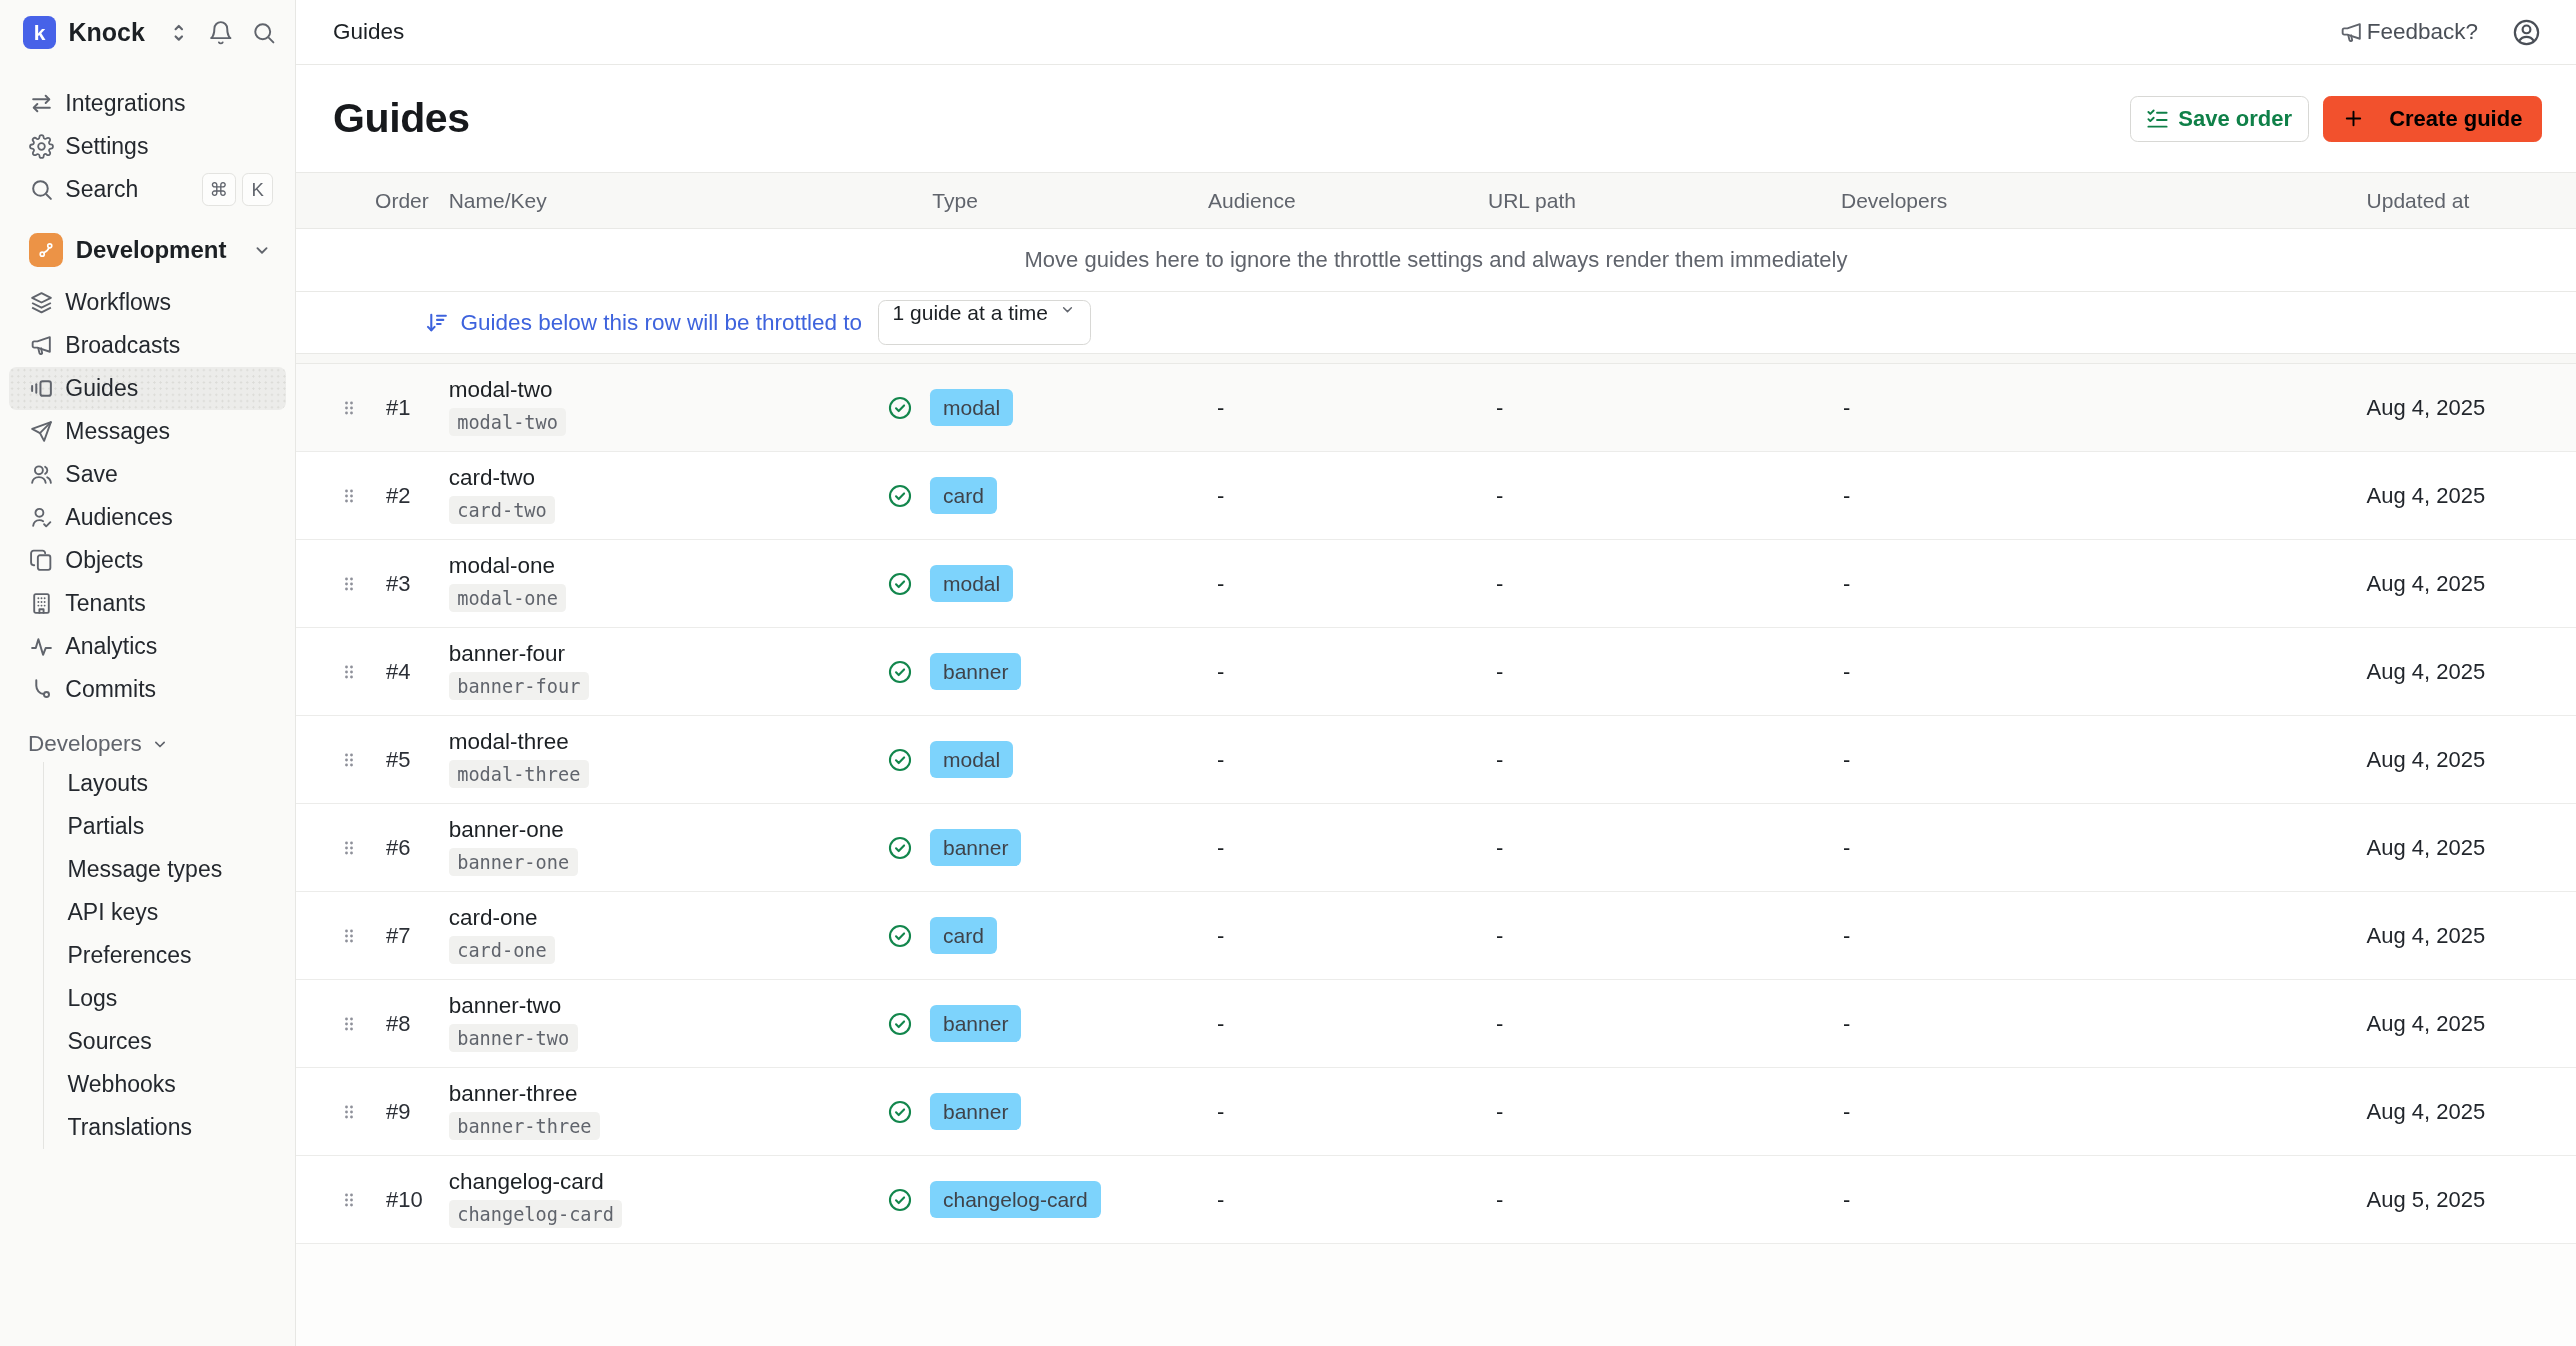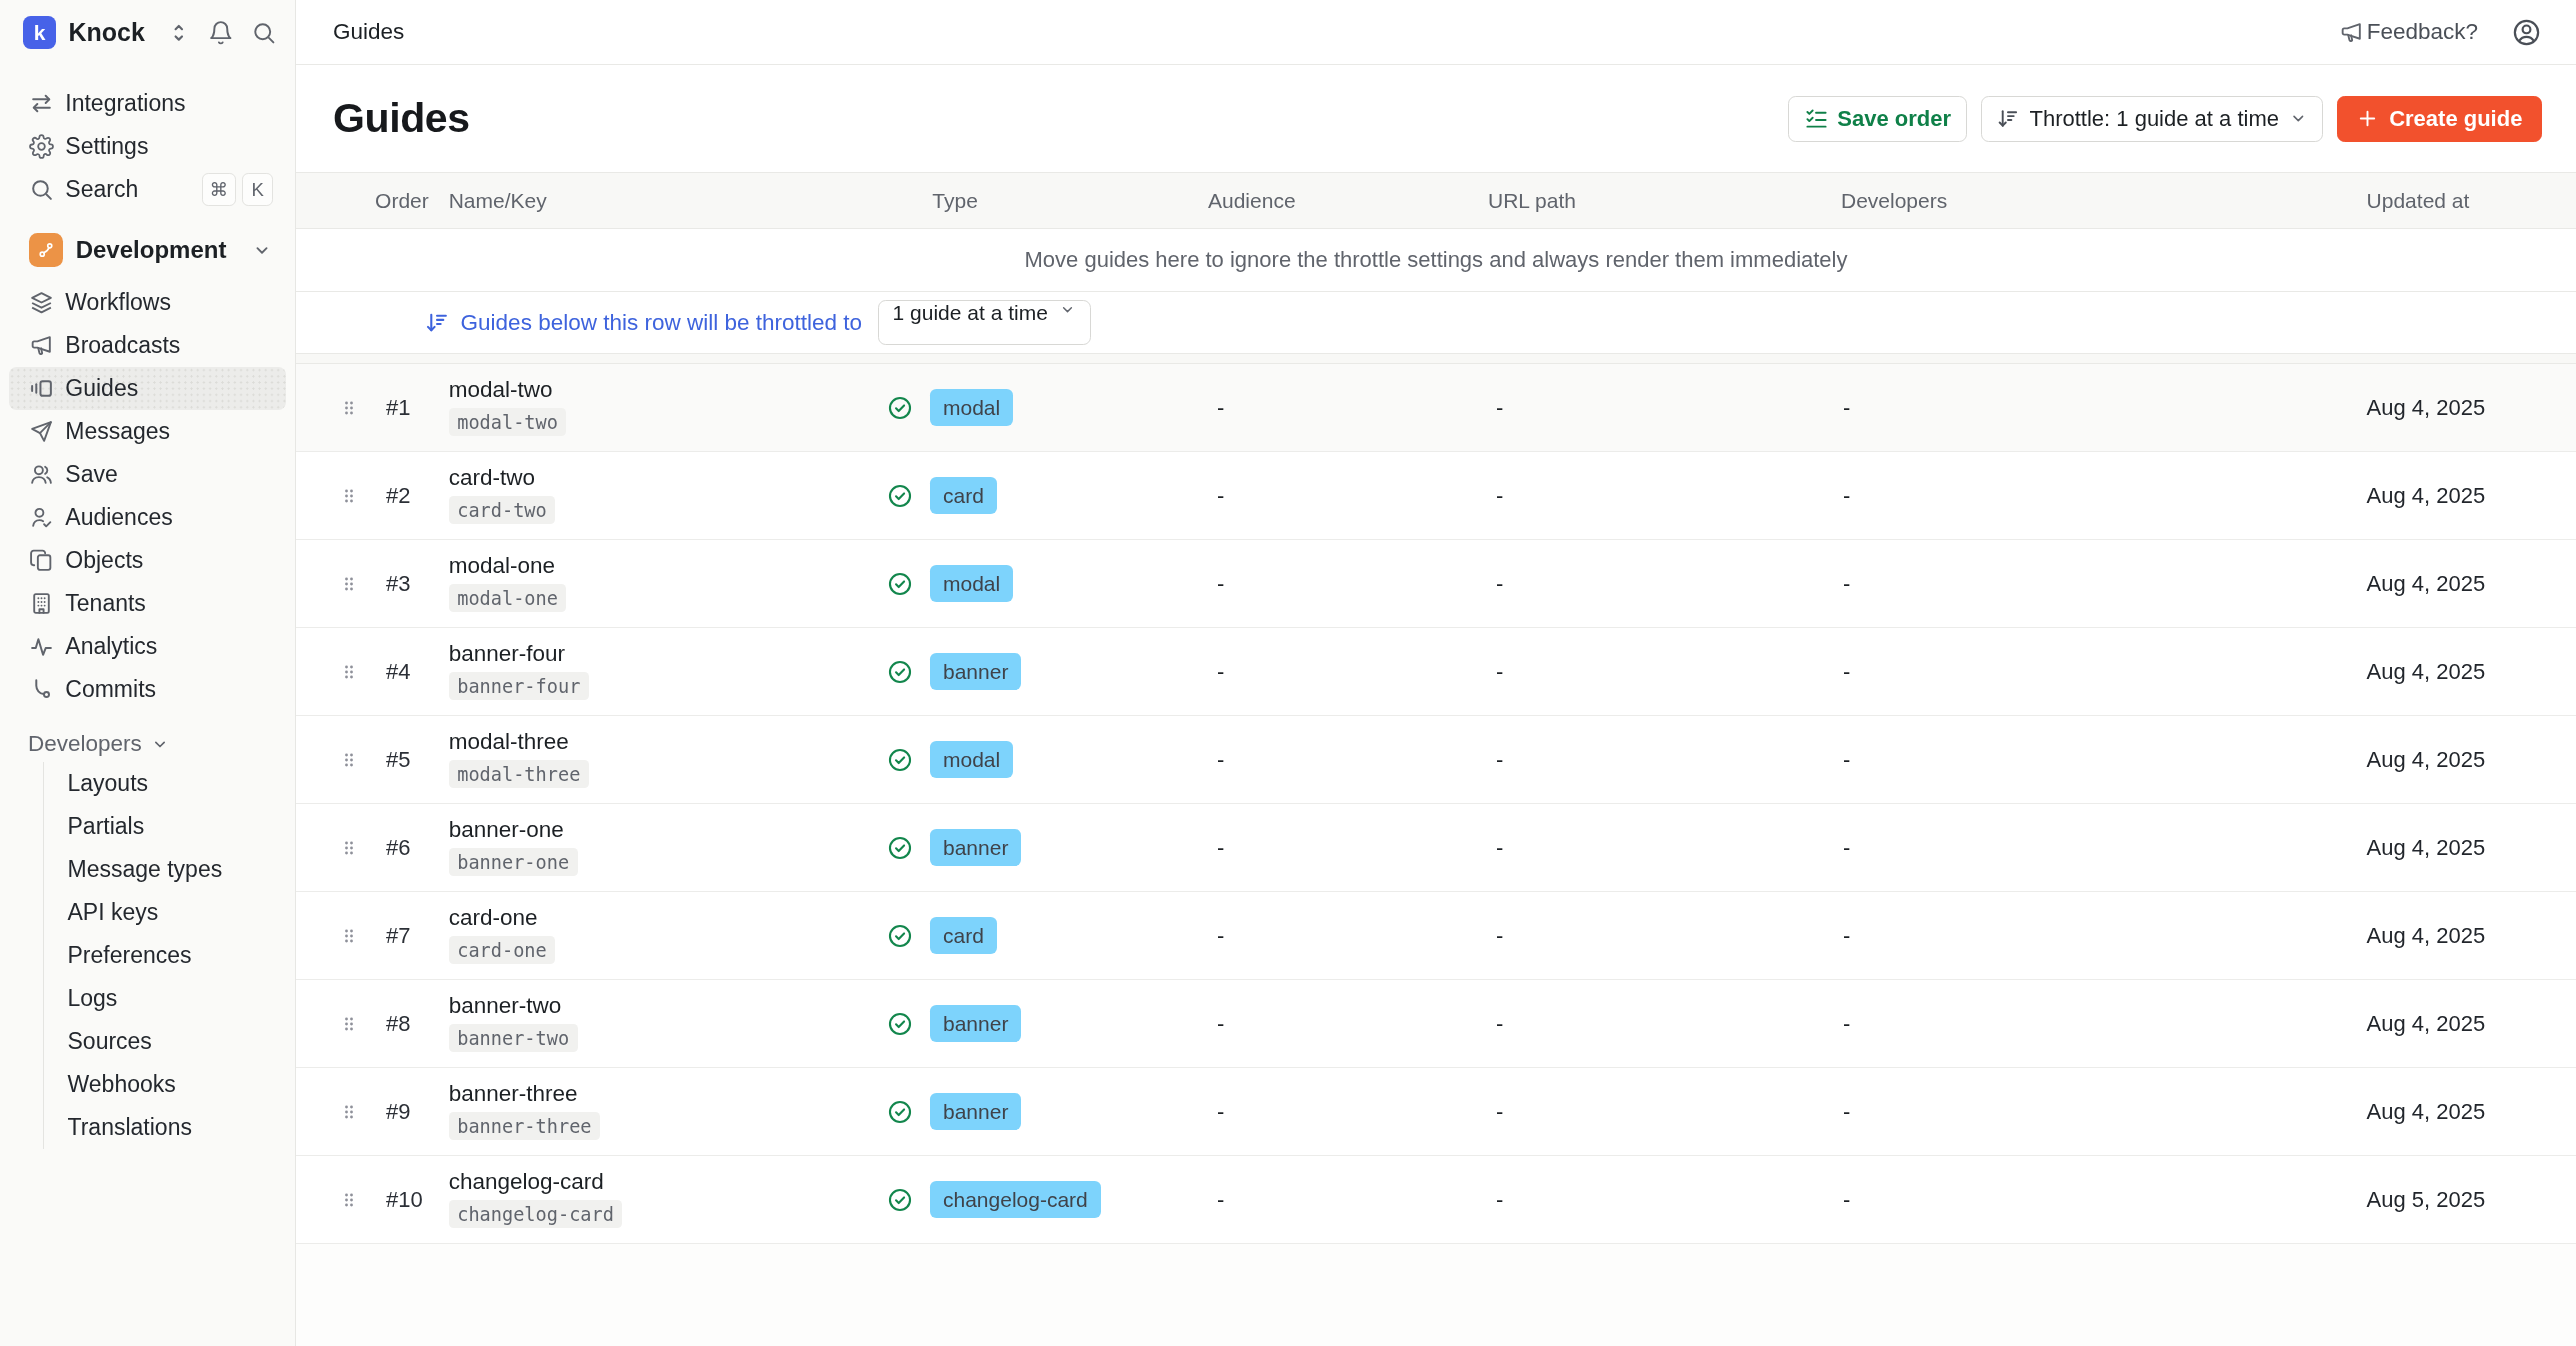--- a/index.html
+++ b/index.html
@@ -48,21 +48,21 @@
   .page-head { height:107px; display:flex; align-items:center; padding:0 34px 0 37px; flex:0 0 107px; }
   .page-title { font-size:41px; font-weight:700; letter-spacing:-0.4px; color:#17191C; }
   .actions { margin-left:auto; display:flex; align-items:center; gap:14px; }
   .btn { height:46px; display:flex; align-items:center; border-radius:7.7px; font-family:inherit; cursor:pointer; font-size:22px; }
   .btn svg { display:block; }
   .btn-save { background:#fff; border:1.5px solid #D8D8D5; color:#0F8048; font-weight:600; padding:0 15.5px; gap:9.3px; }
   .btn-save svg { width:23px; height:23px; }
   .btn-throttle { background:#fff; border:1.5px solid #D8D8D5; color:#1C2024; font-weight:500; padding:0 14px; gap:10px; }
   .btn-throttle .t-ic { width:23px; height:23px; color:#4A4F57; }
   .btn-throttle .chev-ic { width:18.6px; height:18.6px; color:#60646C; }
-  .btn-create { background:#F2512D; border:1.5px solid #F2512D; color:#ffffff; font-weight:600; padding:0 18.6px; gap:10px; }
+  .btn-create { background:#F2512D; border:1.5px solid #F2512D; color:#000000; font-weight:600; padding:0 18.6px; gap:24px; }
   .btn-create svg { width:23px; height:23px; }
 
   
   .grid { display:grid; grid-template-columns:37px 39px 62px 443px 46px 271px 271px 349px 534px 1fr; align-items:center; }
   .thead { height:57px; background:#F8F8F6; border-top:1.5px solid #E9E9E6; border-bottom:1.5px solid #E9E9E6; }
   .thead .hc { font-size:21px; font-weight:500; color:#60646C; }
   .hc.h-order { padding-left:3.1px; }
   .hc.h-name { padding-left:14.7px; }
   .hc.h-type { padding-left:9.3px; }
   .hc.h-aud  { padding-left:14px; }
@@ -328,33 +328,20 @@
       <button class="btn btn-save">
         <svg viewBox="0 0 24 24" fill="none" stroke="currentColor" stroke-width="2" stroke-linecap="round" stroke-linejoin="round">
             <path d="M2.5 5.2l2 2L8 3.7"></path>
             <path d="M2.5 12.7l2 2 3.5-3.5"></path>
             <path d="M11.5 6h10"></path>
             <path d="M11.5 13.5h10"></path>
             <path d="M2.5 20.5h19"></path>
           </svg>
         <span>Save order</span>
       </button>
-      <button class="btn btn-throttle">
-        <svg class="t-ic" viewBox="0 0 24 24" fill="none" stroke="currentColor" stroke-width="2" stroke-linecap="round" stroke-linejoin="round">
-            <path d="M7 4.5v15"></path>
-            <path d="M3.8 16.2 7 19.5l3.2-3.3"></path>
-            <path d="M12.5 5.5H21"></path>
-            <path d="M12.5 9.5h6"></path>
-            <path d="M12.5 13.5h3.5"></path>
-          </svg>
-        <span>Throttle: 1 guide at a time</span>
-        <svg class="chev-ic" viewBox="0 0 24 24" fill="none" stroke="currentColor" stroke-width="2" stroke-linecap="round" stroke-linejoin="round">
-            <path d="M6.5 9.5 12 15l5.5-5.5"></path>
-          </svg>
-      </button>
       <button class="btn btn-create">
         <svg viewBox="0 0 24 24" fill="none" stroke="currentColor" stroke-width="2" stroke-linecap="round">
             <path d="M12 5v14M5 12h14"></path>
           </svg>
         <span>Create guide</span>
       </button>
     </div>
   </section>
 
   <section>

